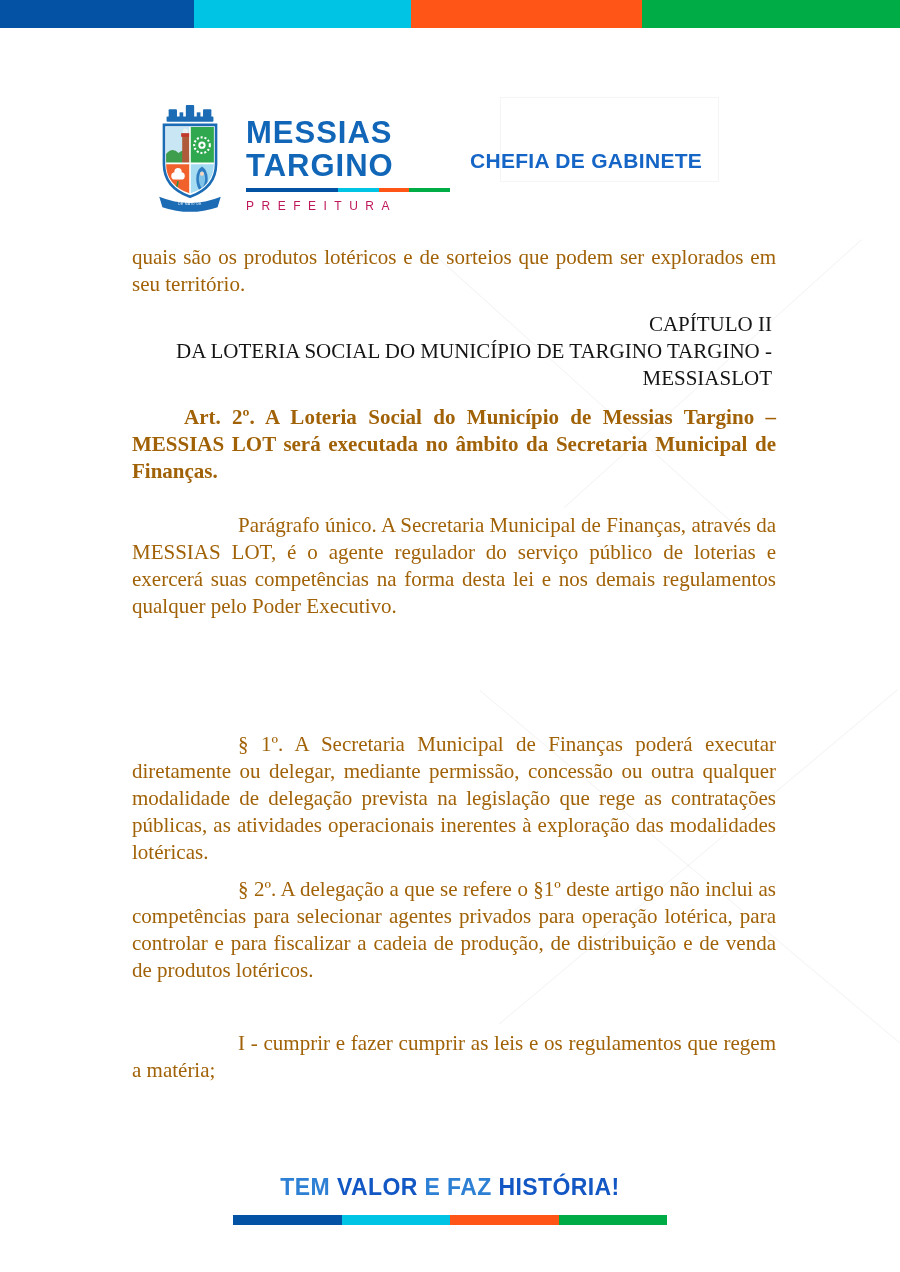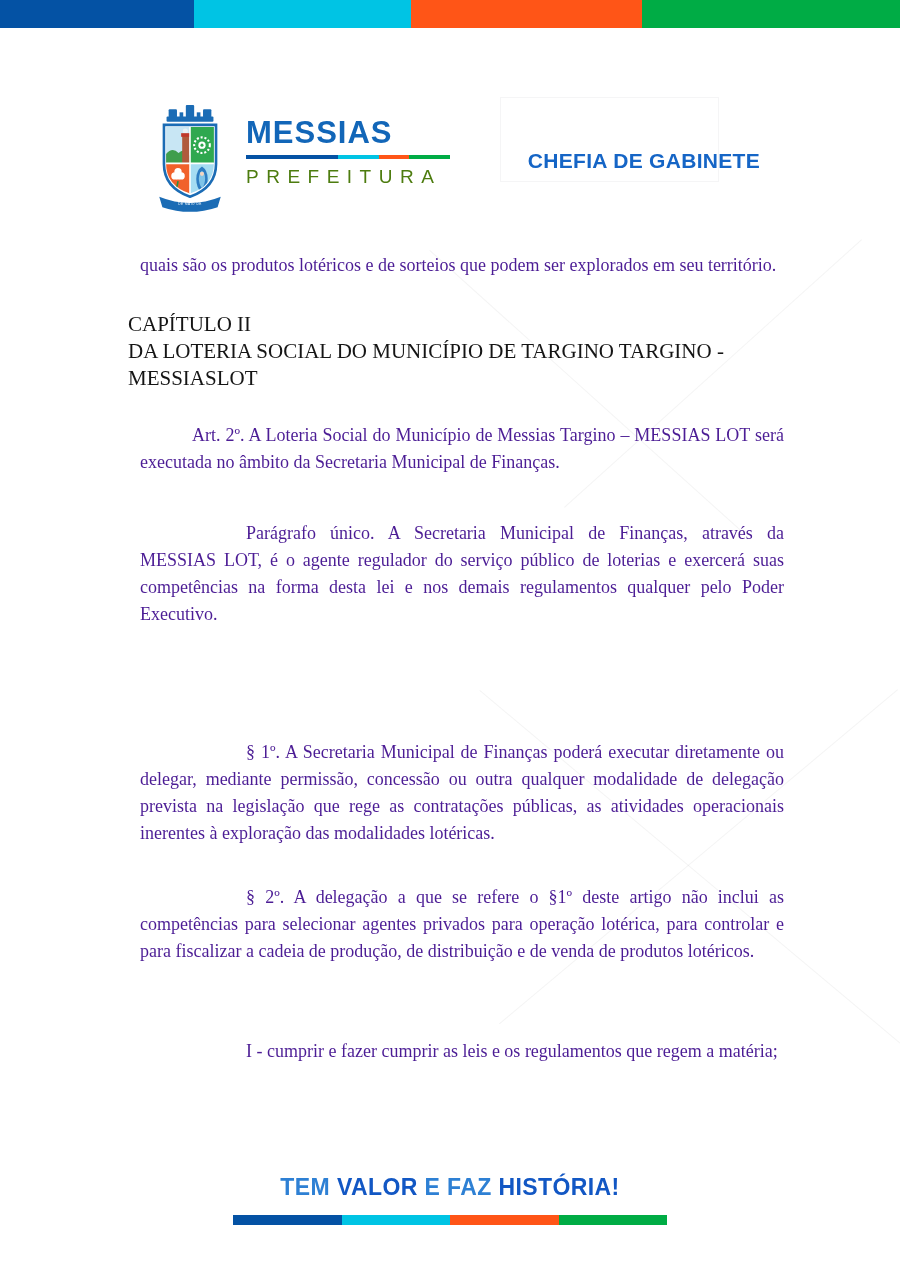--- a/index.html
+++ b/index.html
@@ -17,34 +17,34 @@
   .wm{position:absolute;border-top:1px solid rgba(60,60,70,0.06);transform-origin:left top;}
   .wm-rect{position:absolute;left:500px;top:97px;width:217px;height:83px;border:1px solid rgba(60,60,70,0.05);}
   
   .crest{position:absolute;left:156px;top:104px;}
   .wordmark{position:absolute;left:246px;top:116px;width:210px;}
   .wm-name{font-family:"Liberation Sans",sans-serif;font-weight:800;color:#1266b8;
            font-size:31px;line-height:33px;letter-spacing:1px;}
   .logo-line{display:flex;width:204px;height:4px;margin-top:6px;}
   .logo-line .b{width:45%;} .logo-line .c{width:20%;}
   .logo-line .o{width:15%;} .logo-line .g{width:20%;}
-  .logo-sub{font-family:"Liberation Sans",sans-serif;color:#4d7c0f;font-size:19px;
+  .logo-sub{font-family:"Liberation Sans",sans-serif;color:#be185d;font-size:12px;
             letter-spacing:7.5px;margin-top:7px;font-weight:500;}
-  .dept{position:absolute;left:470px;top:149px;width:290px;text-align:right;
+  .dept{position:absolute;left:470px;top:149px;width:290px;text-align:left;
         font-family:"Liberation Sans",sans-serif;font-weight:800;font-size:21px;
         color:#1565c6;letter-spacing:0.3px;}
   
-  .p{position:absolute;left:128px;width:644px;margin:12px;font-size:18px;line-height:27px;
-     color:#4c1d95;text-align:justify;}
+  .p{position:absolute;left:128px;width:644px;margin:4px;font-size:21px;line-height:27px;
+     color:#a16207;text-align:justify;}
   .ind-sm{text-indent:52px;}
   .ind-lg{text-indent:106px;}
   .p1{top:240px;}
-  .chapter{position:absolute;left:128px;top:311px;width:644px;text-align:left;
+  .chapter{position:absolute;left:128px;top:311px;width:644px;text-align:right;
            font-size:21px;line-height:27px;color:#151515;}
-  .p2{top:410px;} .p3{top:508px;} .p4{top:630px;} .p5{top:727px;}
+  .p2{top:400px;font-weight:bold;} .p3{top:508px;} .p4{top:630px;} .p5{top:727px;}
   .p6{top:872px;} .p7{top:996px;} .p8{top:1026px;}
   
   .slogan{position:absolute;left:0;top:1174px;width:900px;text-align:center;
           font-family:"Liberation Sans",sans-serif;font-size:23px;letter-spacing:0.4px;}
   .slogan .lt{font-weight:600;color:#2e80d4;}
   .slogan .hv{font-weight:800;color:#1257c4;}
 </style>
 </head>
 <body>
 
@@ -105,20 +105,21 @@
       <line x1="19" y1="114" x2="111" y2="114" stroke="#ffffff" stroke-width="3"></line>
     </g>
     <g>
       <path d="M6 178 Q65 202 124 178 L118 198 Q65 216 12 198 Z" fill="#1b6cb5"></path>
       <text x="65" y="194" text-anchor="middle" font-family="Liberation Sans, sans-serif" font-size="6" letter-spacing="1" fill="#ffffff">DE MAIO DE</text>
     </g>
   </svg>
 
   <div class="wordmark">
     <div class="wm-name">MESSIAS</div>
+    <div class="wm-name">TARGINO</div>
     <div class="logo-line">
       <span class="b" style="background: rgb(4, 82, 164);"></span>
       <span class="c" style="background: rgb(0, 196, 228);"></span>
       <span class="o" style="background: rgb(255, 85, 23);"></span>
       <span class="g" style="background: rgb(0, 172, 69);"></span>
     </div>
     <div class="logo-sub">PREFEITURA</div>
   </div>
 
   <div class="dept">CHEFIA DE GABINETE</div>

